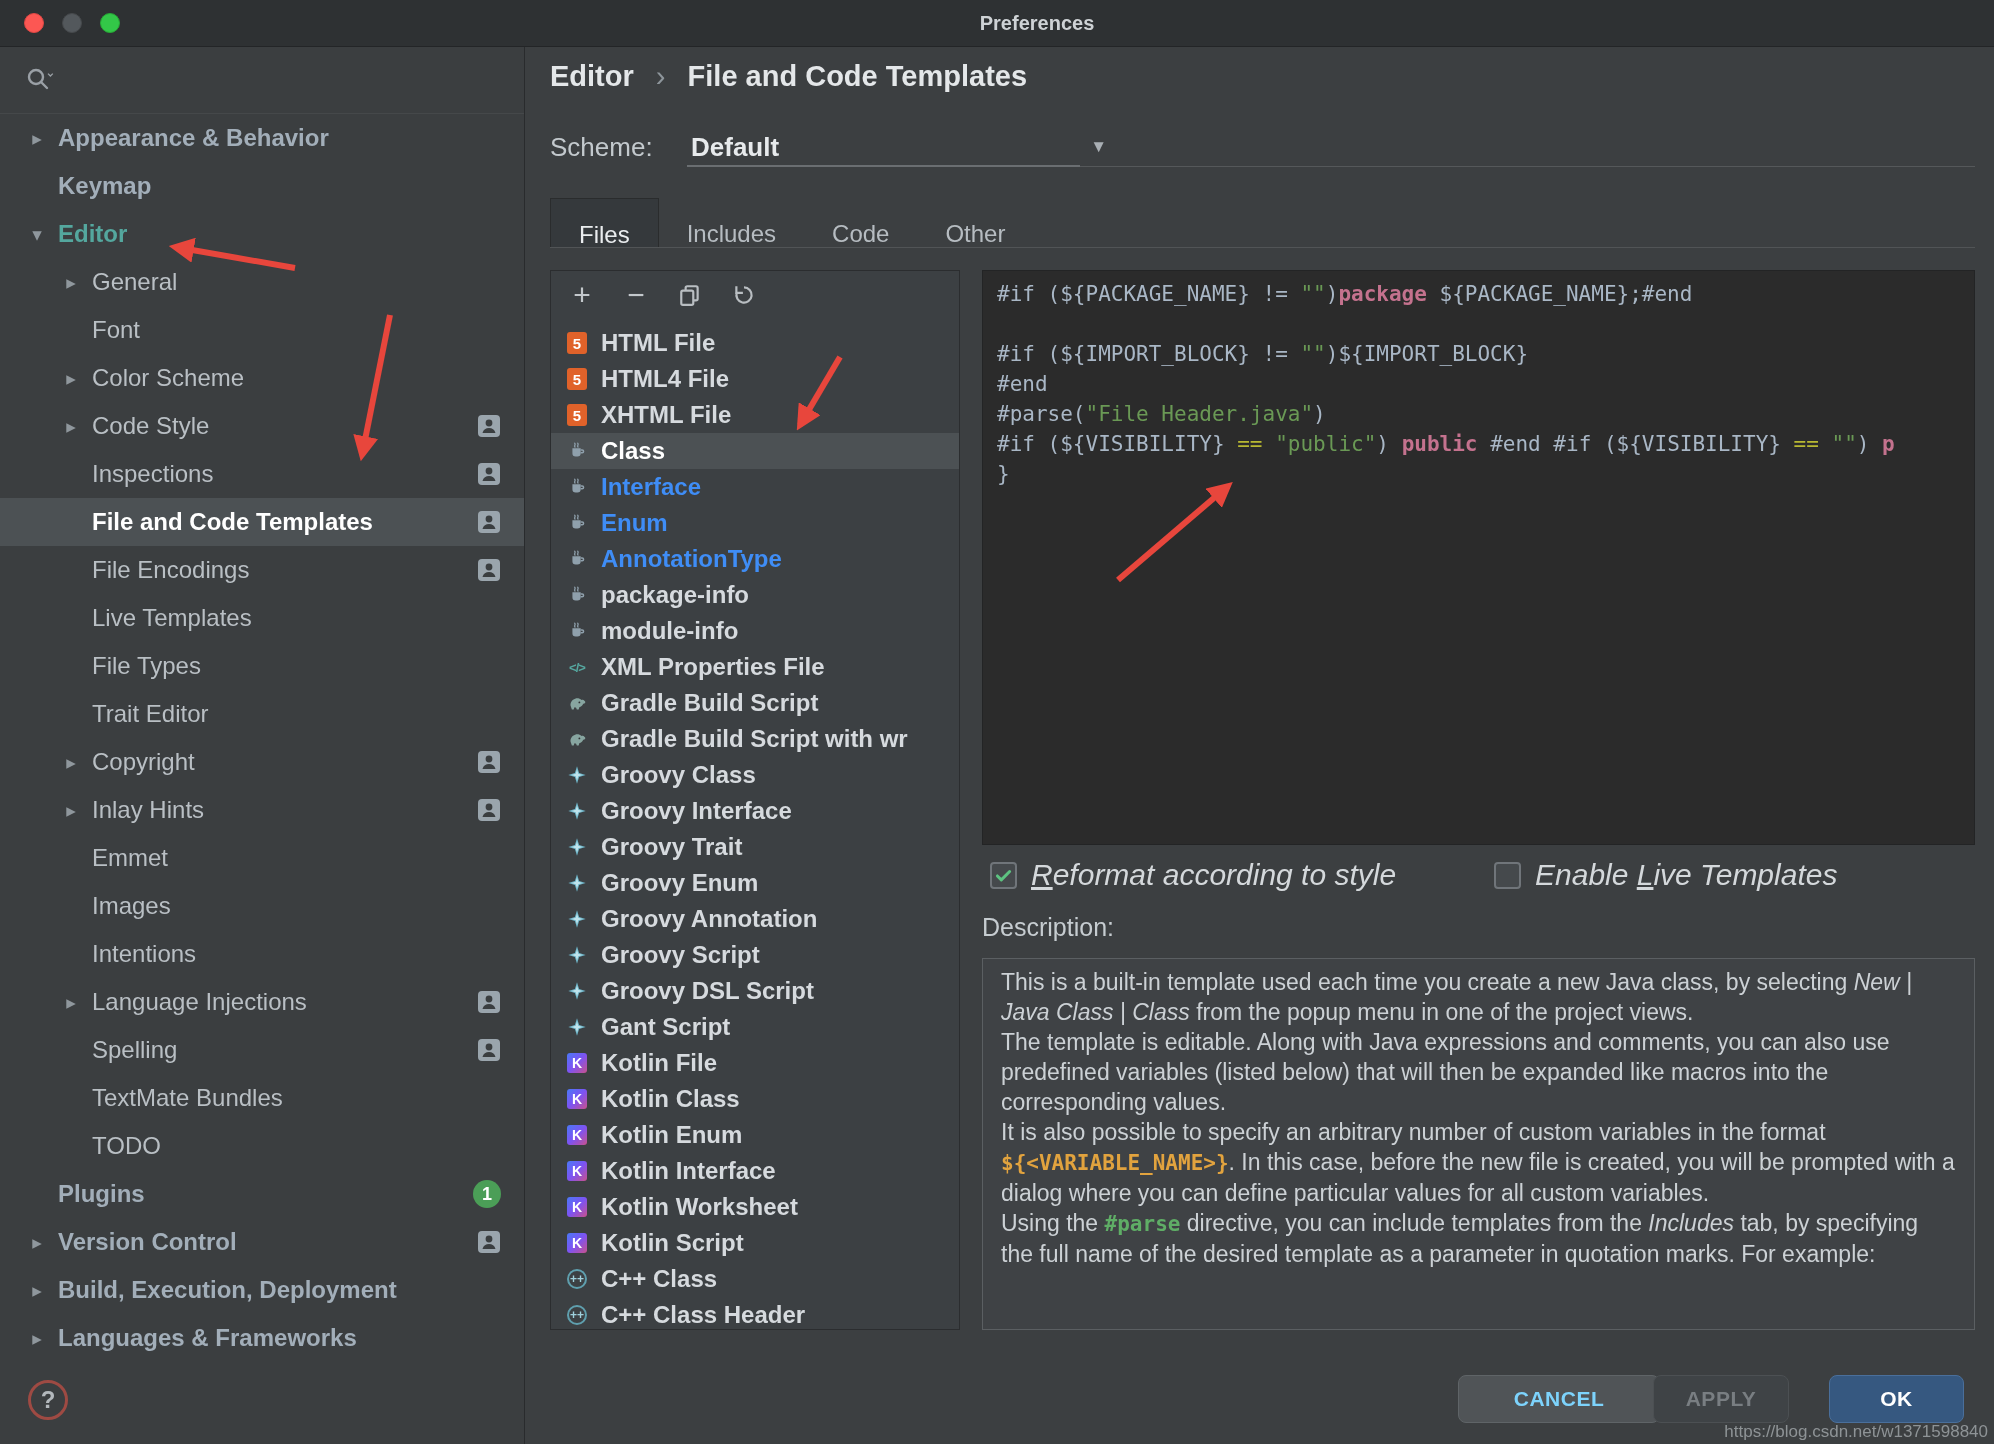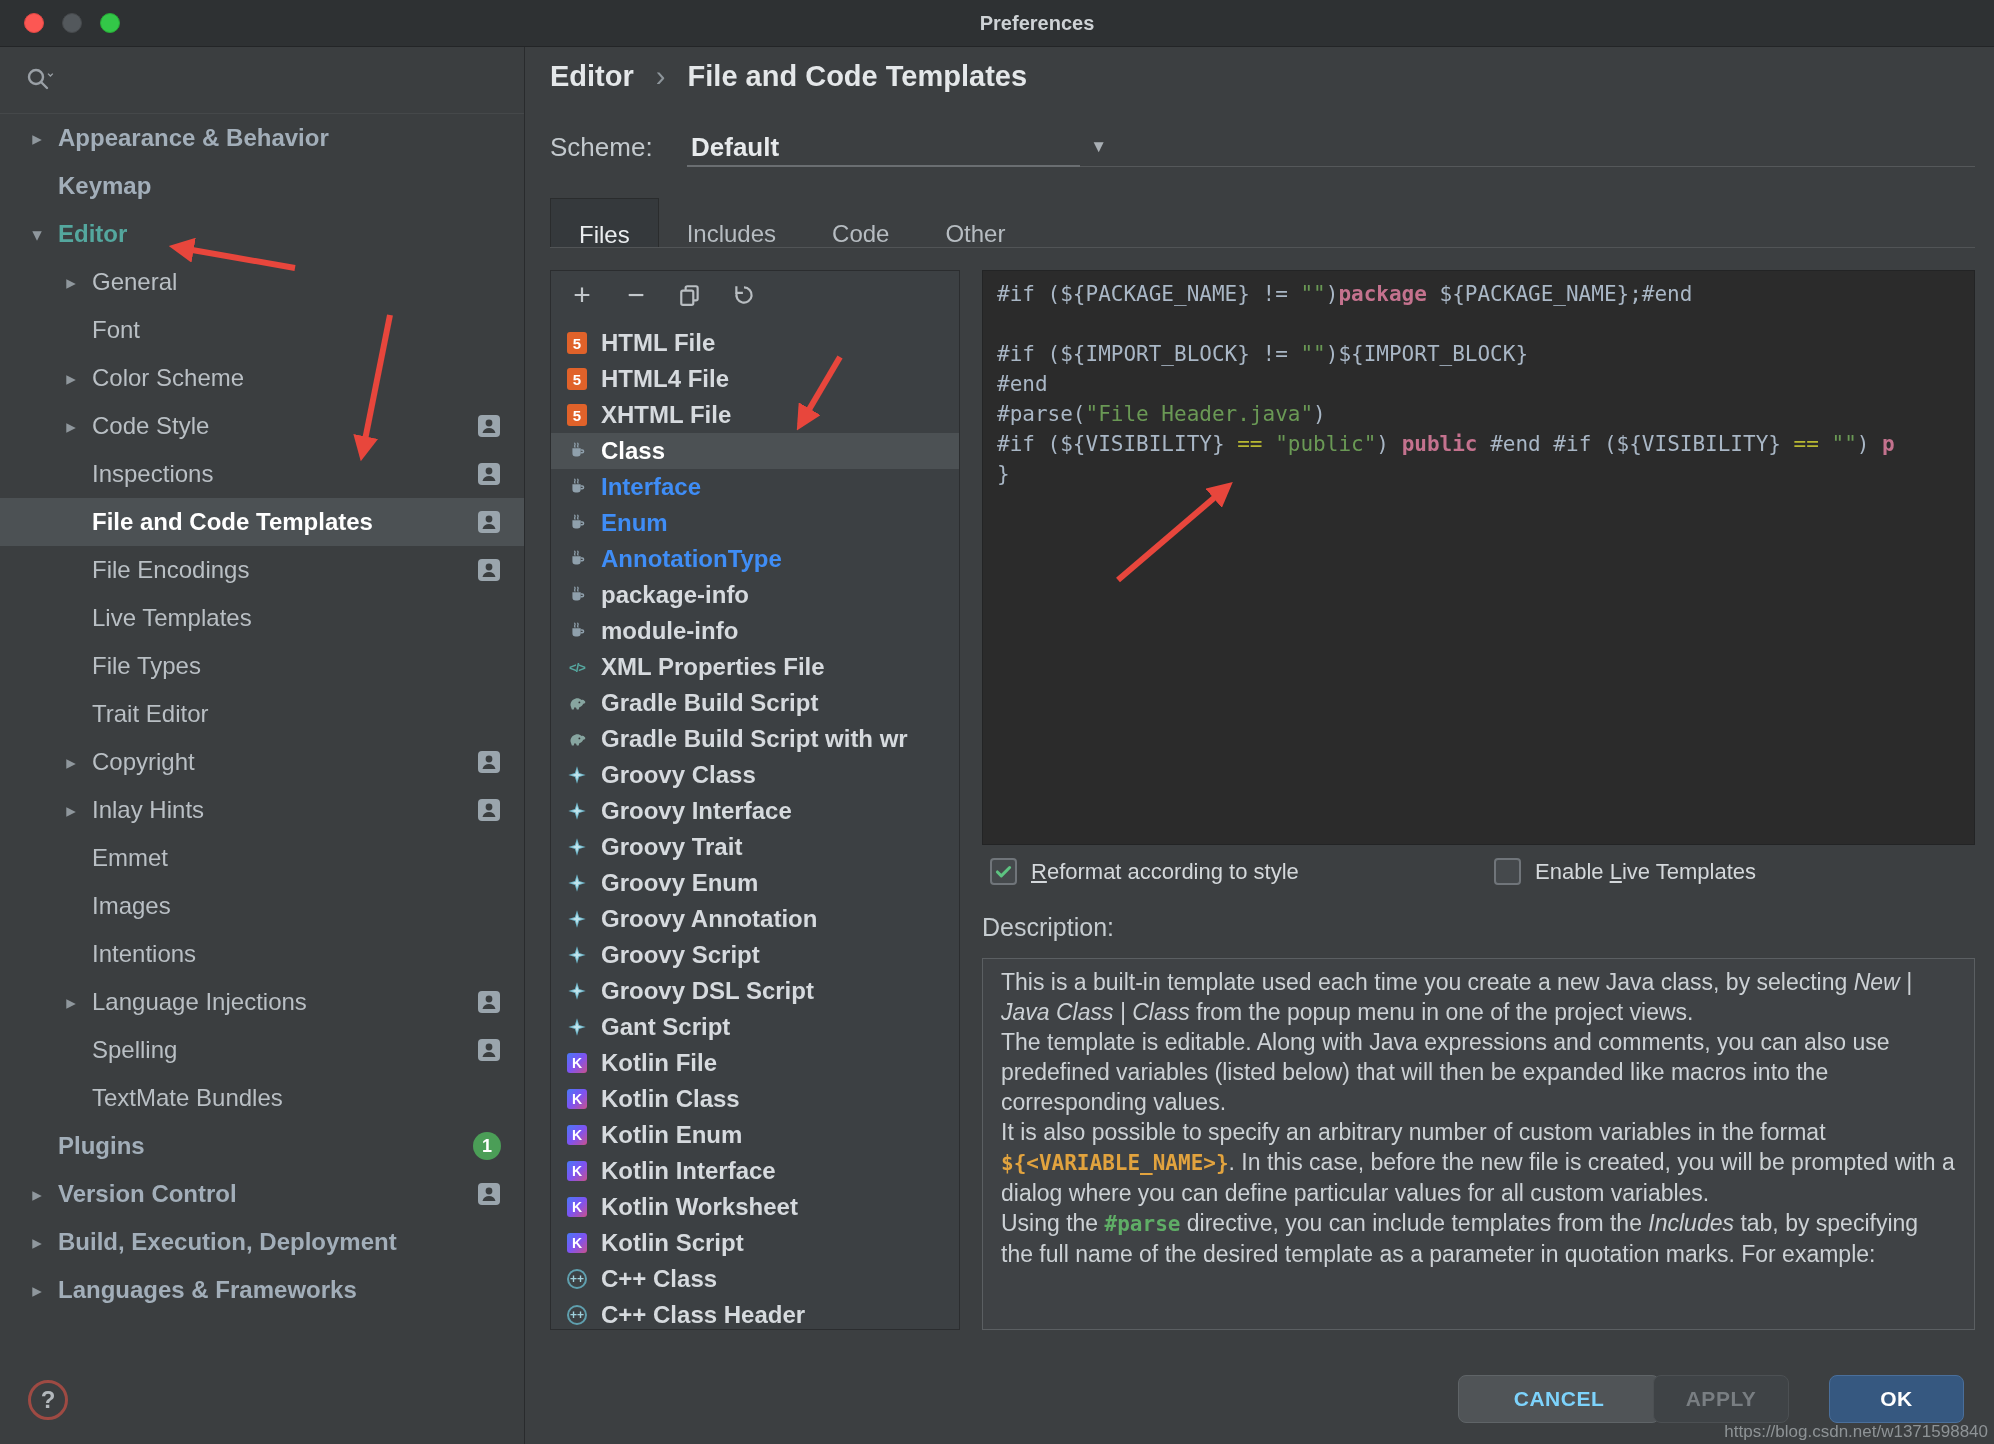--- a/index.html
+++ b/index.html
@@ -67,21 +67,21 @@
   .code-line{font-family:"DejaVu Sans Mono","Liberation Mono",monospace;font-size:21px;line-height:30px;white-space:pre;color:var(--code-plain,#a9b7c6);}
   .c-p{color:var(--code-plain,#a9b7c6);}
   .c-s{color:var(--code-string,#6a9955);}
   .c-k{color:var(--code-keyword,#c4728e);font-weight:700;}
   .c-o{color:var(--code-operator,#b8b832);}
   
   .opt{position:absolute;display:flex;align-items:center;gap:14px;}
   #opt1{left:990px;top:858px;}
   #opt2{left:1494px;top:858px;}
   .cb{width:27px;height:27px;border-radius:4px;border:2px solid #70757a;background:#45494c;display:flex;align-items:center;justify-content:center;box-sizing:border-box;}
-  .opt-label{font-size:22px;color:#d4d8db;}
+  .opt-label{font-size:30px;color:#d4d8db;font-style:italic;}
   
   .desc-label{position:absolute;left:982px;top:913px;font-size:25px;color:#c6ccd0;}
   .desc-box{position:absolute;left:982px;top:958px;width:993px;height:372px;background:#3f4245;border:1px solid #5b5f62;box-sizing:border-box;padding:8px 18px;overflow:hidden;}
   .desc-box p{margin:0;font-size:23px;line-height:30px;color:#ccd1d5;}
   .seg-i{font-style:italic;}
   .seg-mo{font-family:"DejaVu Sans Mono",monospace;color:#e2a33e;font-weight:700;font-size:21px;}
   .seg-mg{font-family:"DejaVu Sans Mono",monospace;color:#5fae66;font-weight:700;font-size:21px;}
   
   .btn{position:absolute;top:1375px;height:48px;border-radius:8px;font-size:21px;font-weight:700;display:flex;align-items:center;justify-content:center;box-sizing:border-box;letter-spacing:0.5px;}
   .btn-cancel{left:1458px;width:202px;background:#505457;border:1px solid #5f6467;color:#7dd3fc;}
@@ -244,20 +244,24 @@
           <svg width="24" height="24" viewBox="0 0 24 24">
             <rect x="1" y="1" width="22" height="22" rx="4" fill="#9aa5ad"></rect>
             <circle cx="12" cy="9" r="3.4" fill="#3a3e40"></circle>
             <path d="M5.5 19c.8-3.4 3.4-5 6.5-5s5.7 1.6 6.5 5z" fill="#3a3e40"></path>
           </svg>
         </span>
       </div>
       <div class="tree-row lvl1">
         <span class="chev"></span>
         <span class="tree-label">TextMate Bundles</span>
+      </div>
+      <div class="tree-row lvl1">
+        <span class="chev"></span>
+        <span class="tree-label">TODO</span>
       </div>
       <div class="tree-row lvl0 top">
         <span class="chev"></span>
         <span class="tree-label">Plugins</span>
         <span class="badge-wrap">
           <span class="badge-count">1</span>
         </span>
       </div>
       <div class="tree-row lvl0 top">
         <span class="chev">▸</span>

